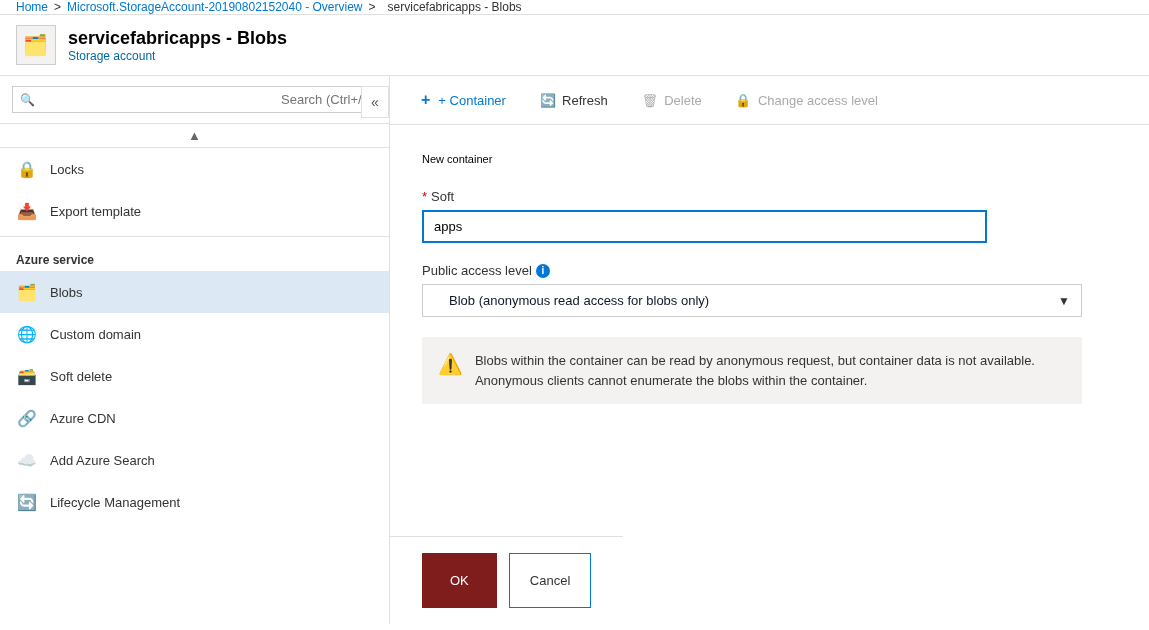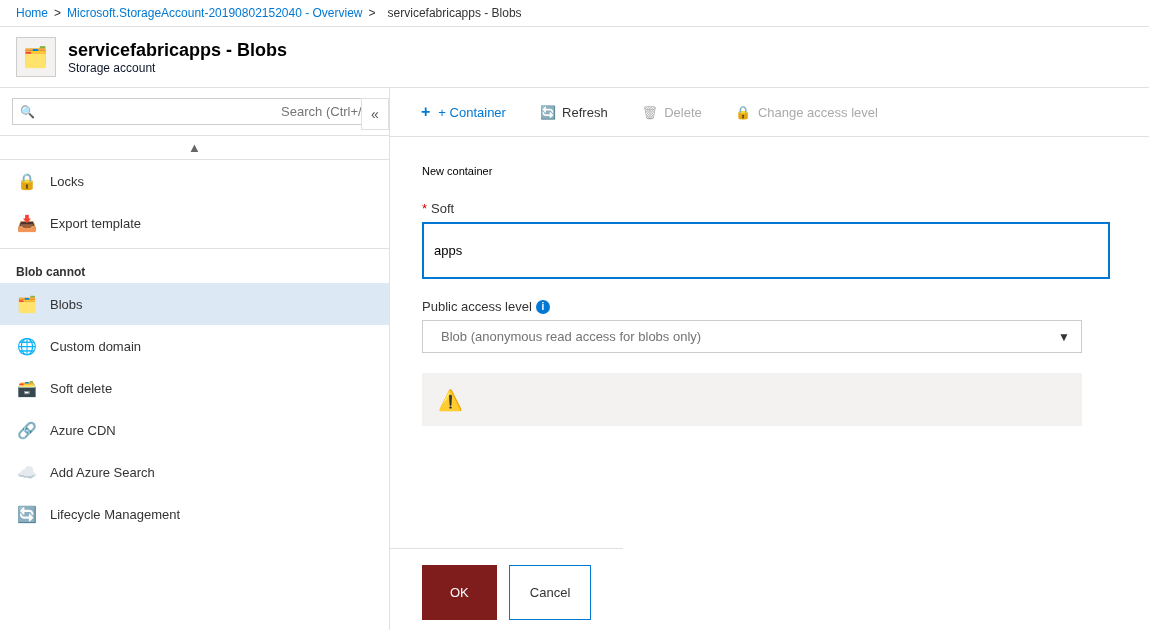--- a/index.html
+++ b/index.html
@@ -1,38 +1,38 @@
 <!DOCTYPE html>
 <html><head>
   <meta charset="utf-8">
   <style>
     * { box-sizing: border-box; margin: 0; padding: 0; }
     body { font-family: 'Segoe UI', Arial, sans-serif; font-size: 13px; background: #fff; color: #333; width: 1149px; height: 630px; overflow: hidden; }
 
     
     .breadcrumb {
-      display: flex; align-items: flex-end; padding: 6px 16px;
+      display: flex; align-items: flex-end; padding: 0 16px;
       border-bottom: 1px solid #e0e0e0; font-size: 12px; color: #0078d4;
       background: #fff;
     }
     .breadcrumb span { color: #333; margin: 0 6px; }
     .breadcrumb a { color: #0078d4; text-decoration: none; }
 
     
     .page-header {
       display: flex; align-items: center; padding: 10px 16px 10px 16px;
       border-bottom: 1px solid #e0e0e0; background: #fff;
     }
     .page-header-icon {
       width: 40px; height: 40px; margin-right: 12px; background: #f3f2f1;
       border: 1px solid #ccc; display: flex; align-items: center; justify-content: center;
       font-size: 20px;
     }
     .page-header-text .title { font-size: 18px; font-weight: 600; color: #000; }
-    .page-header-text .subtitle { font-size: 12px; color: #0f172a; }
+    .page-header-text .subtitle { font-size: 12px; color: #0369a1; }
 
     
     .main-layout { display: flex; height: calc(630px - 82px); }
 
     
     .sidebar {
       width: 390px; min-width: 390px; border-right: 1px solid #e0e0e0;
       background: #fff; display: flex; flex-direction: column; position: relative;
     }
     .sidebar-search {
@@ -107,28 +107,28 @@
     }
     .dialog-title {
       font-size: 11px; font-weight: 400; margin-bottom: 24px; color: #000;
     }
 
     .form-group { margin-bottom: 20px; }
     .form-label {
       font-size: 13px; color: #333; margin-bottom: 6px; display: flex; align-items: center; gap: 4px;
     }
     .form-input {
-      width: 688px; border: 2px solid #0078d4; padding: 19px 10px;
+      width: 565px; border: 2px solid #0078d4; padding: 7px 10px;
       font-size: 13px; outline: none; color: #000;
     }
     .form-select-wrapper { position: relative; width: 660px; }
     .form-select {
-      width: 100%; border: 1px solid #ccc; padding: 8px 18px;
+      width: 100%; border: 1px solid #ccc; padding: 8px 26px;
       font-size: 13px; appearance: none; background: #fff;
-      cursor: pointer; color: #737373; outline: none;
+      cursor: pointer; color: #0f172a; outline: none;
     }
     .select-chevron {
       position: absolute; right: 12px; top: 50%; transform: translateY(-50%);
       font-size: 12px; color: #333; pointer-events: none;
     }
 
     .info-box {
       background: #f3f2f1; border-left: none;
       padding: 14px 16px; display: flex; align-items: flex-start; gap: 12px;
       width: 660px;
@@ -197,21 +197,21 @@
         <span>Locks</span>
       </div>
 
       <div class="sidebar-item">
         <div class="sidebar-item-icon">📥</div>
         <span>Export template</span>
       </div>
 
       <hr class="sidebar-divider">
 
-      <div class="sidebar-section-title">Blob cannot</div>
+      <div class="sidebar-section-title">Azure service</div>
 
       <div class="sidebar-item active">
         <div class="sidebar-item-icon">🗂️</div>
         <span>Blobs</span>
       </div>
 
       <div class="sidebar-item">
         <div class="sidebar-item-icon">🌐</div>
         <span>Custom domain</span>
       </div>
@@ -284,20 +284,21 @@
               <option>Blob (anonymous read access for blobs only)</option>
               <option>Container (anonymous read access for containers and blobs)</option>
               <option>Private (no anonymous access)</option>
             </select>
             <span class="select-chevron">▼</span>
           </div>
         </div>
 
         <div class="info-box">
           <span class="info-icon">⚠️</span>
+          <span class="info-text">Blobs within the container can be read by anonymous request, but container data is not available. Anonymous clients cannot enumerate the blobs within the container.</span>
         </div>
       </div>
 
       <div class="dialog-footer">
         <button class="btn-ok">OK</button>
         <button class="btn-cancel">Cancel</button>
       </div>
     </div>
   </div>
 </div>

